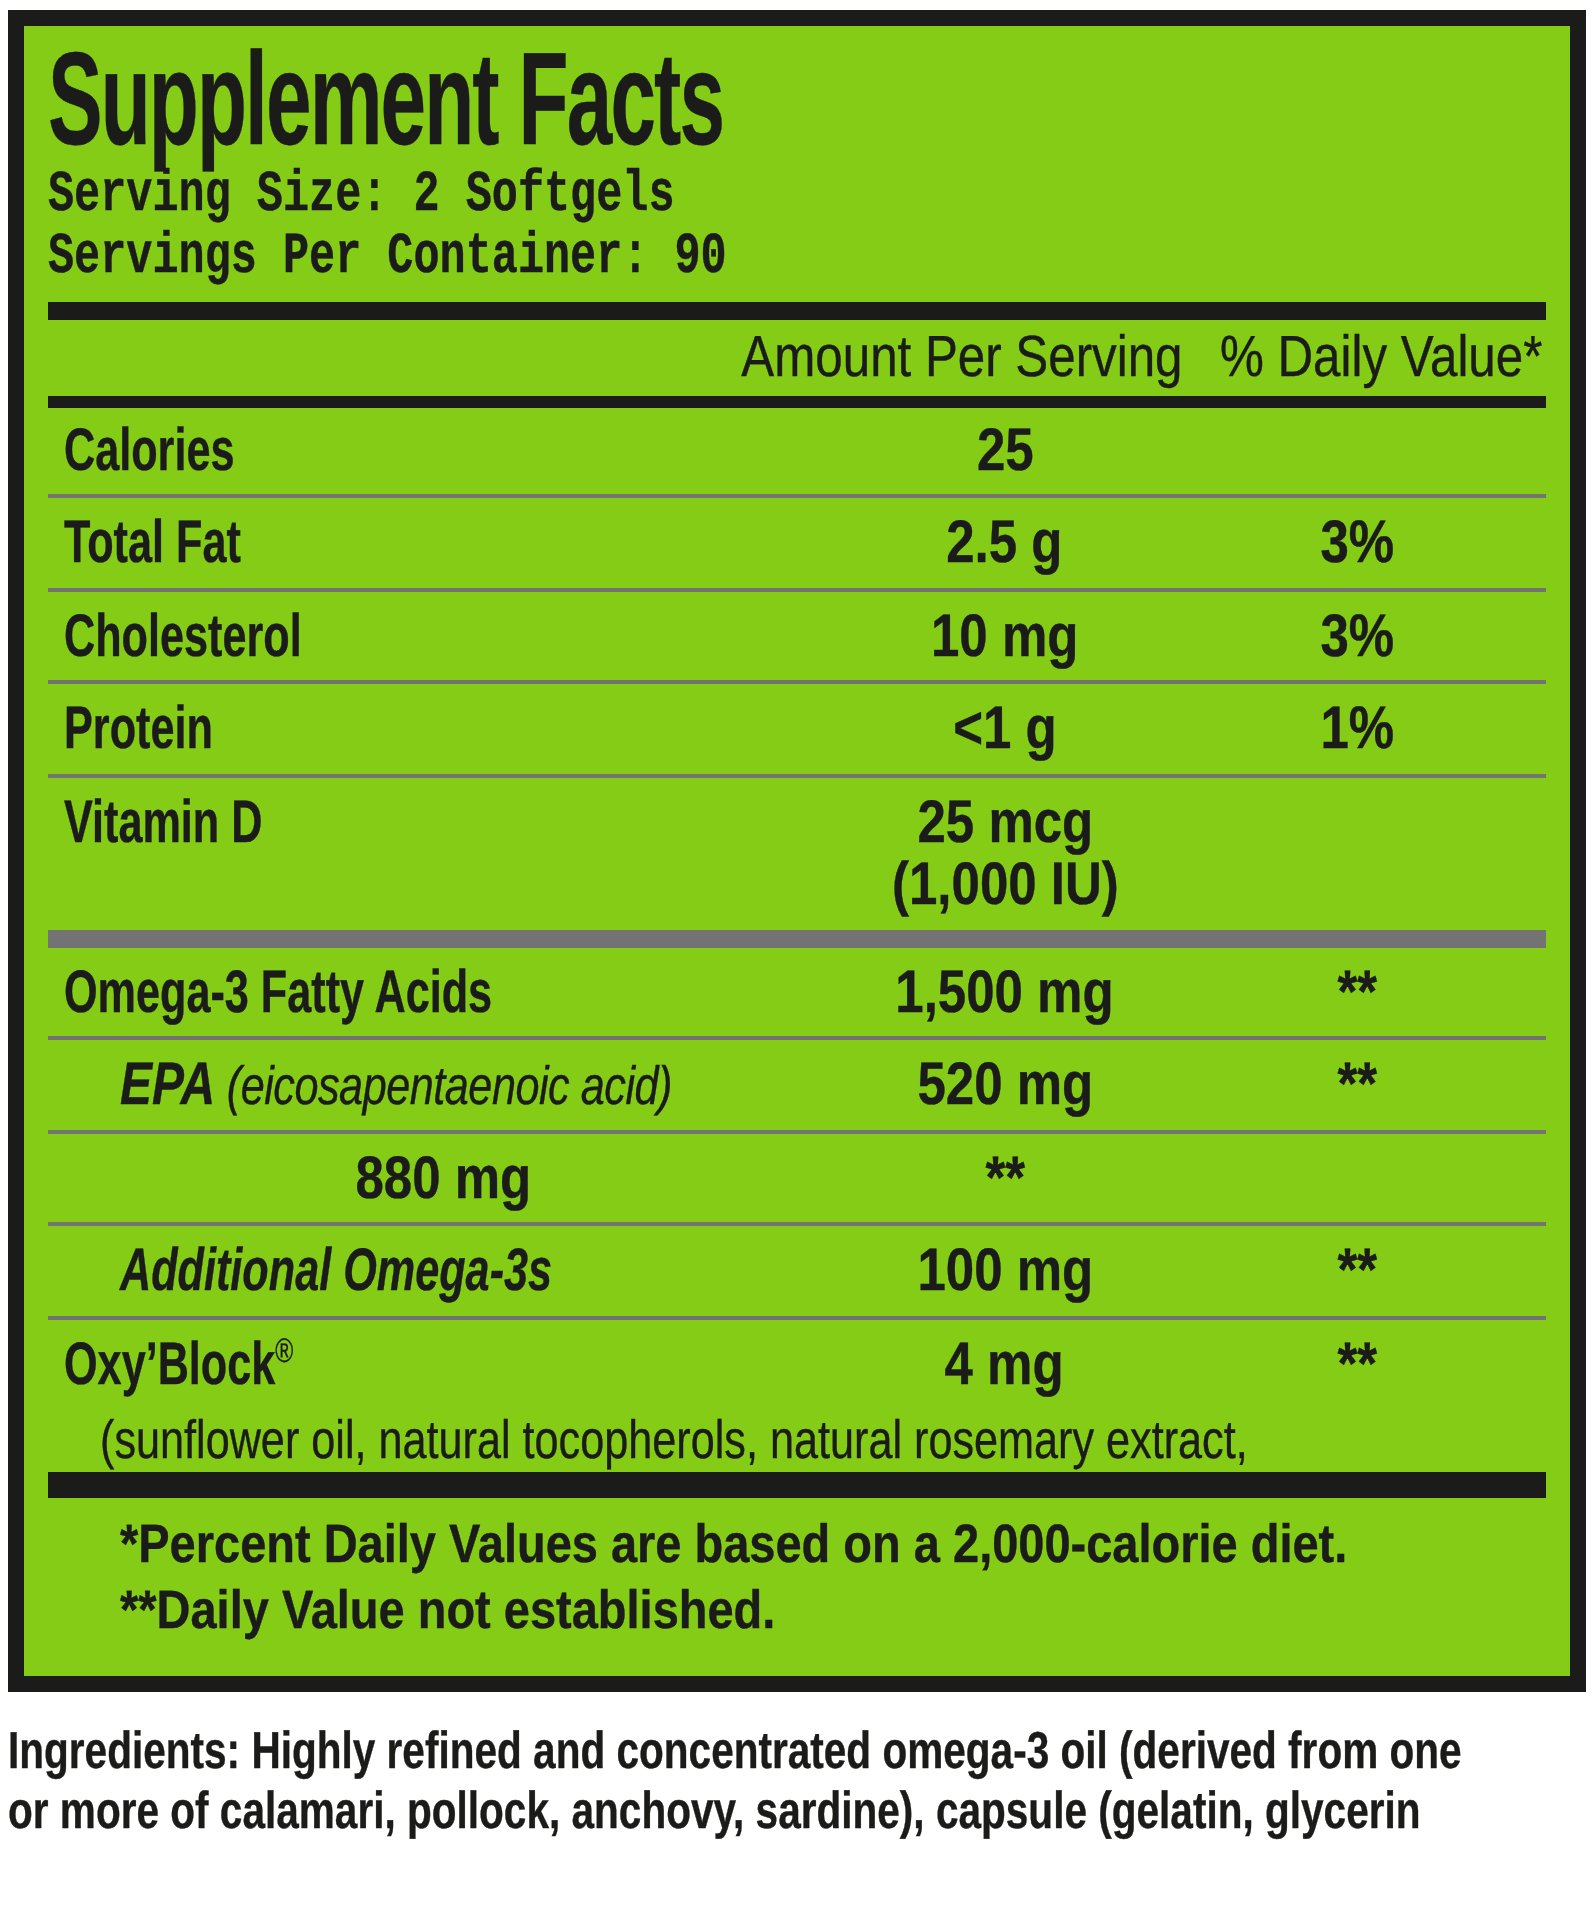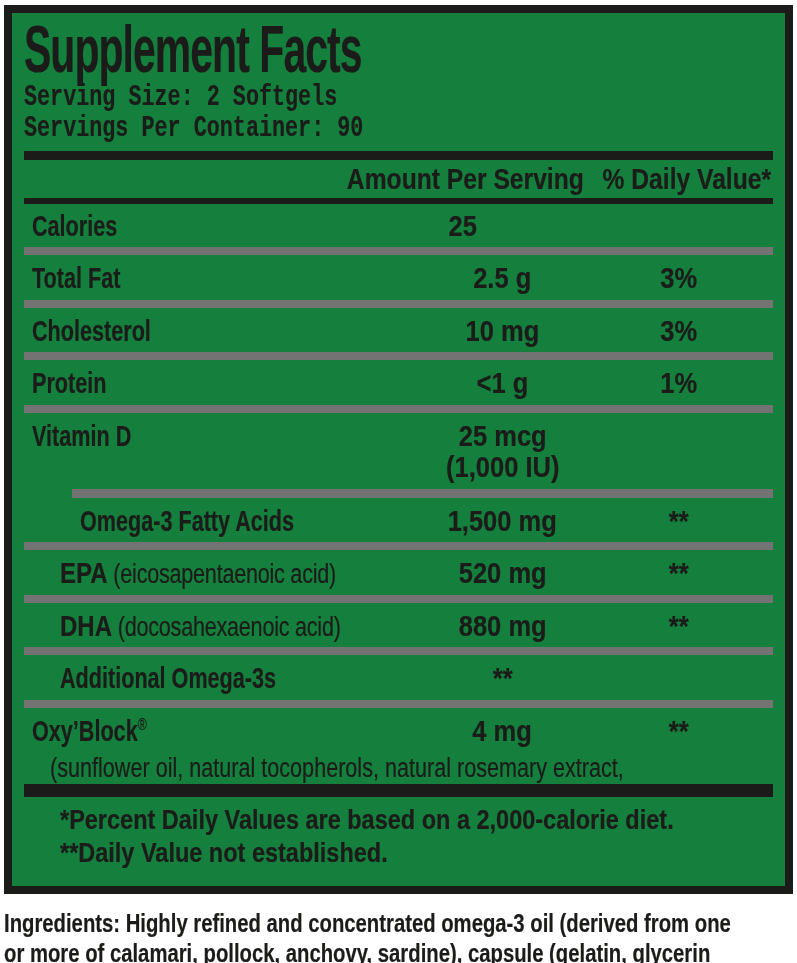--- a/index.html
+++ b/index.html
@@ -10,21 +10,21 @@
     color:#1b1b19;
     -webkit-text-stroke:0.2px #1b1b19;
   }
   .sheet { width:797px; }
 
   
   .frame {
     margin:5px 4px 0 4px;
     border:8px solid #1b1b19;
     padding:6px 12px 8px 12px;
-    background:#15803d;
+    background:#84cc16;
   }
 
   
   .cx { display:inline-block; white-space:nowrap; }
   .sx62 { transform:scaleX(0.62); transform-origin:0 50%; }
   .sx72 { transform:scaleX(0.72); transform-origin:0 50%; }
   .sx75 { transform:scaleX(0.75); transform-origin:0 50%; }
   .sx80 { transform:scaleX(0.80); transform-origin:0 50%; }
   .sx85c { transform:scaleX(0.85); transform-origin:50% 50%; }
   .sx85r { transform:scaleX(0.85); transform-origin:100% 50%; }
@@ -32,36 +32,36 @@
 
   .title { font-size:66px; font-weight:700; letter-spacing:-1.5px; line-height:0.82; margin-top:3px; }
   .serving-block { margin-top:7px; }
   .serving-line { font-size:29px; font-weight:700; line-height:1.05;font-family:Liberation Mono, monospace; }
 
   .bar   { height:9px;  background:#1b1b19; }
   .bar-top { margin-top:7px; }
   .bar-thin { height:6px; background:#1b1b19; }
   .bar-x { height:13px; background:#1b1b19; }
 
-  .hdr { text-align:right; padding:5px 2px 4px 0; font-size:29px; font-weight:700; line-height:1.0; }
+  .hdr { text-align:right; padding:5px 2px 4px 0; font-size:29px; font-weight:400; line-height:1.0; }
   .hdr-dv { margin-left:22px; }
 
   
   .row {
     display:grid;
     grid-template-columns:1fr 165px 188px;
     align-items:start;
-    border-top:8px solid #737373;
+    border-top:2px solid #737373;
     padding:7px 0 6px 0;
     font-size:30px; font-weight:700; line-height:1.05;
   }
-  .row.first { border-top:none; padding-top:6px;gap:40px; }
-  .row.sect  { border-top-width:9px;margin-left:48px; }
+  .row.first { border-top:none; padding-top:6px; }
+  .row.sect  { border-top-width:9px; }
   .name-cell   { padding-left:8px; text-align:left; }
-  .ind .name-cell { padding-left:36px; }
+  .ind .name-cell { padding-left:36px;font-style:italic; }
   .amt-cell, .dv-cell { text-align:center; }
   .paren { font-weight:400; font-size:27px; letter-spacing:-0.3px; }
   .sub-name { font-weight:400; font-size:27px; padding-left:18px; line-height:1.1; }
   .reg { font-size:17px; font-weight:400; vertical-align:super; line-height:0; }
 
   .oxy-sub { font-weight:400; font-size:27px; line-height:1.08; margin-top:2px; }
   .oxy-sub .l1 { padding-left:26px; }
   .oxy-sub .l2 { padding-left:34px; }
 
   .footnotes { padding:7px 0 8px 4px; font-size:27px; font-weight:700; line-height:1.22;margin-left:32px; }
@@ -141,27 +141,27 @@
       <div class="dv-cell"><span class="cx sx85c">**</span></div>
     </div>
 
     <div class="row ind">
       <div class="name-cell"><span class="cx sx80"><span>EPA</span> <span class="paren">(eicosapentaenoic acid)</span></span></div>
       <div class="amt-cell"><span class="cx sx85c">520 mg</span></div>
       <div class="dv-cell"><span class="cx sx85c">**</span></div>
     </div>
 
     <div class="row ind">
-      <div class="name-cell"><span class="cx sx80"><span>DHA</span> <span class="paren">(docosahexaenoic acid)</span></span></div>
       <div class="amt-cell"><span class="cx sx85c">880 mg</span></div>
       <div class="dv-cell"><span class="cx sx85c">**</span></div>
     </div>
 
     <div class="row ind">
       <div class="name-cell"><span class="cx sx72">Additional Omega-3s</span></div>
+      <div class="amt-cell"><span class="cx sx85c">100 mg</span></div>
       <div class="dv-cell"><span class="cx sx85c">**</span></div>
     </div>
 
     <div class="row">
       <div class="name-cell"><span class="cx sx72"><span>Oxy’Block</span><sup class="reg">®</sup></span></div>
       <div class="amt-cell"><span class="cx sx85c">4 mg</span></div>
       <div class="dv-cell"><span class="cx sx85c">**</span></div>
     </div>
     <div class="oxy-sub">
       <div class="l1"><span class="cx sx80">(sunflower oil, natural tocopherols, natural rosemary extract,</span></div>

